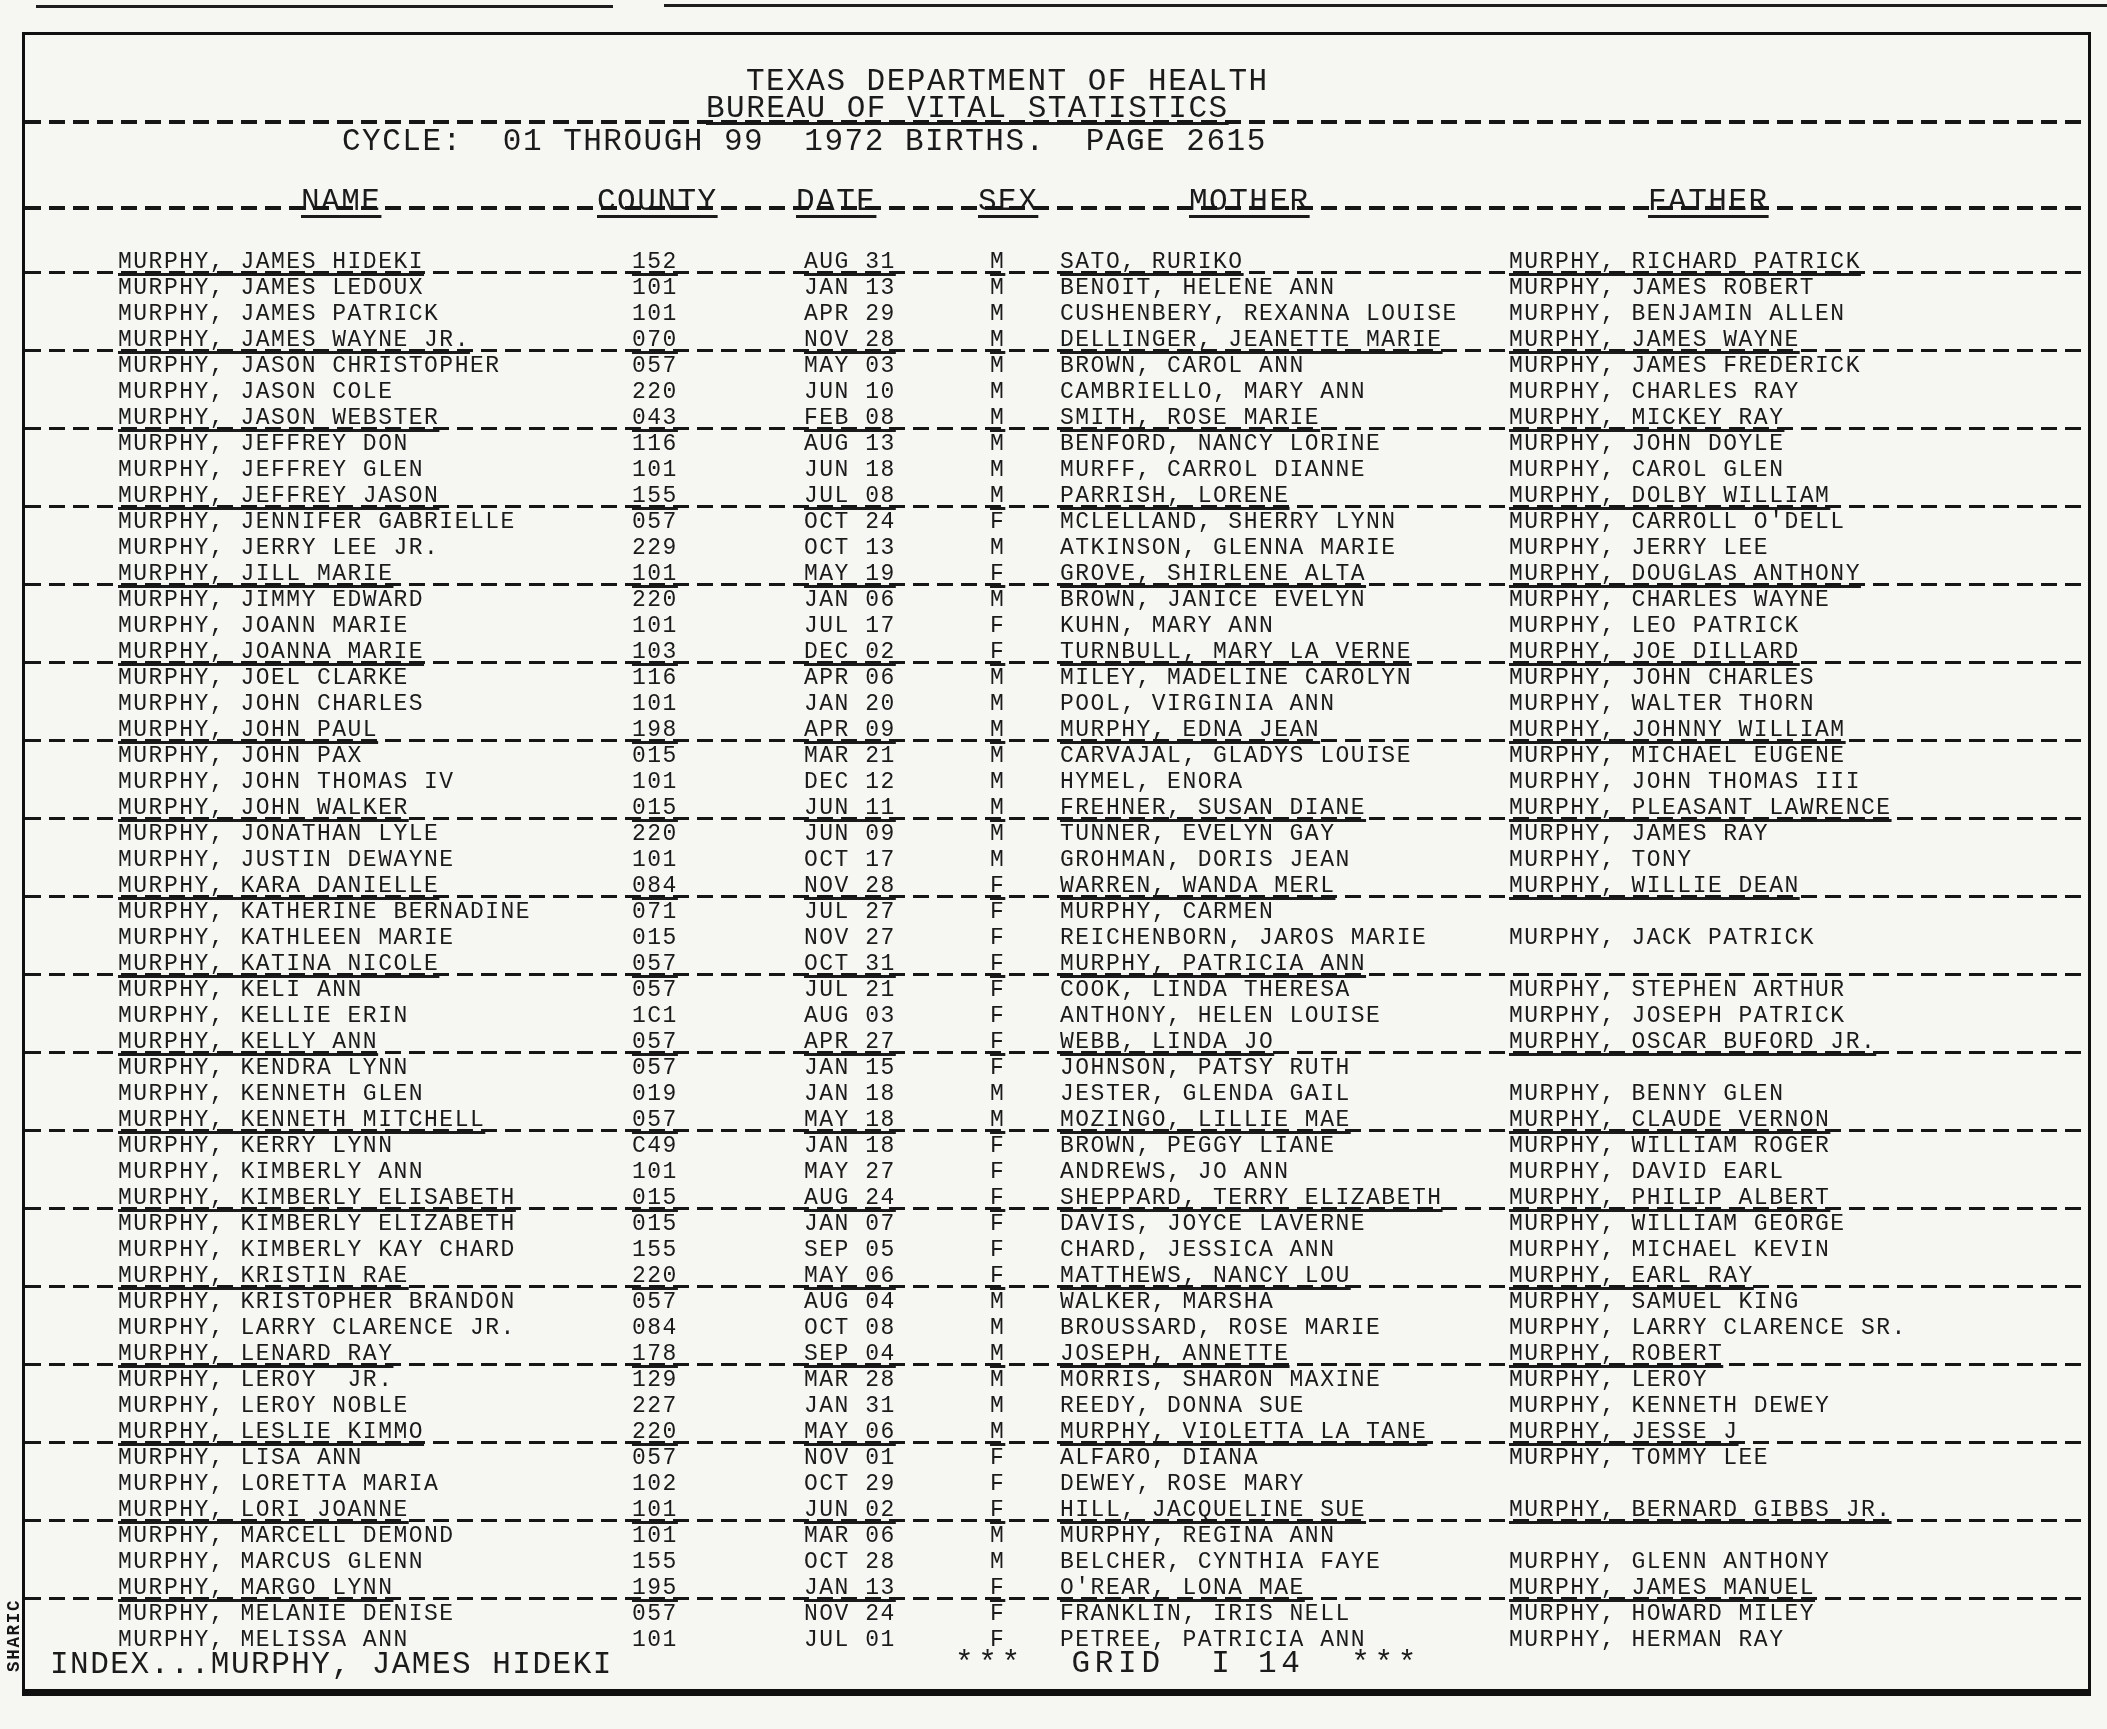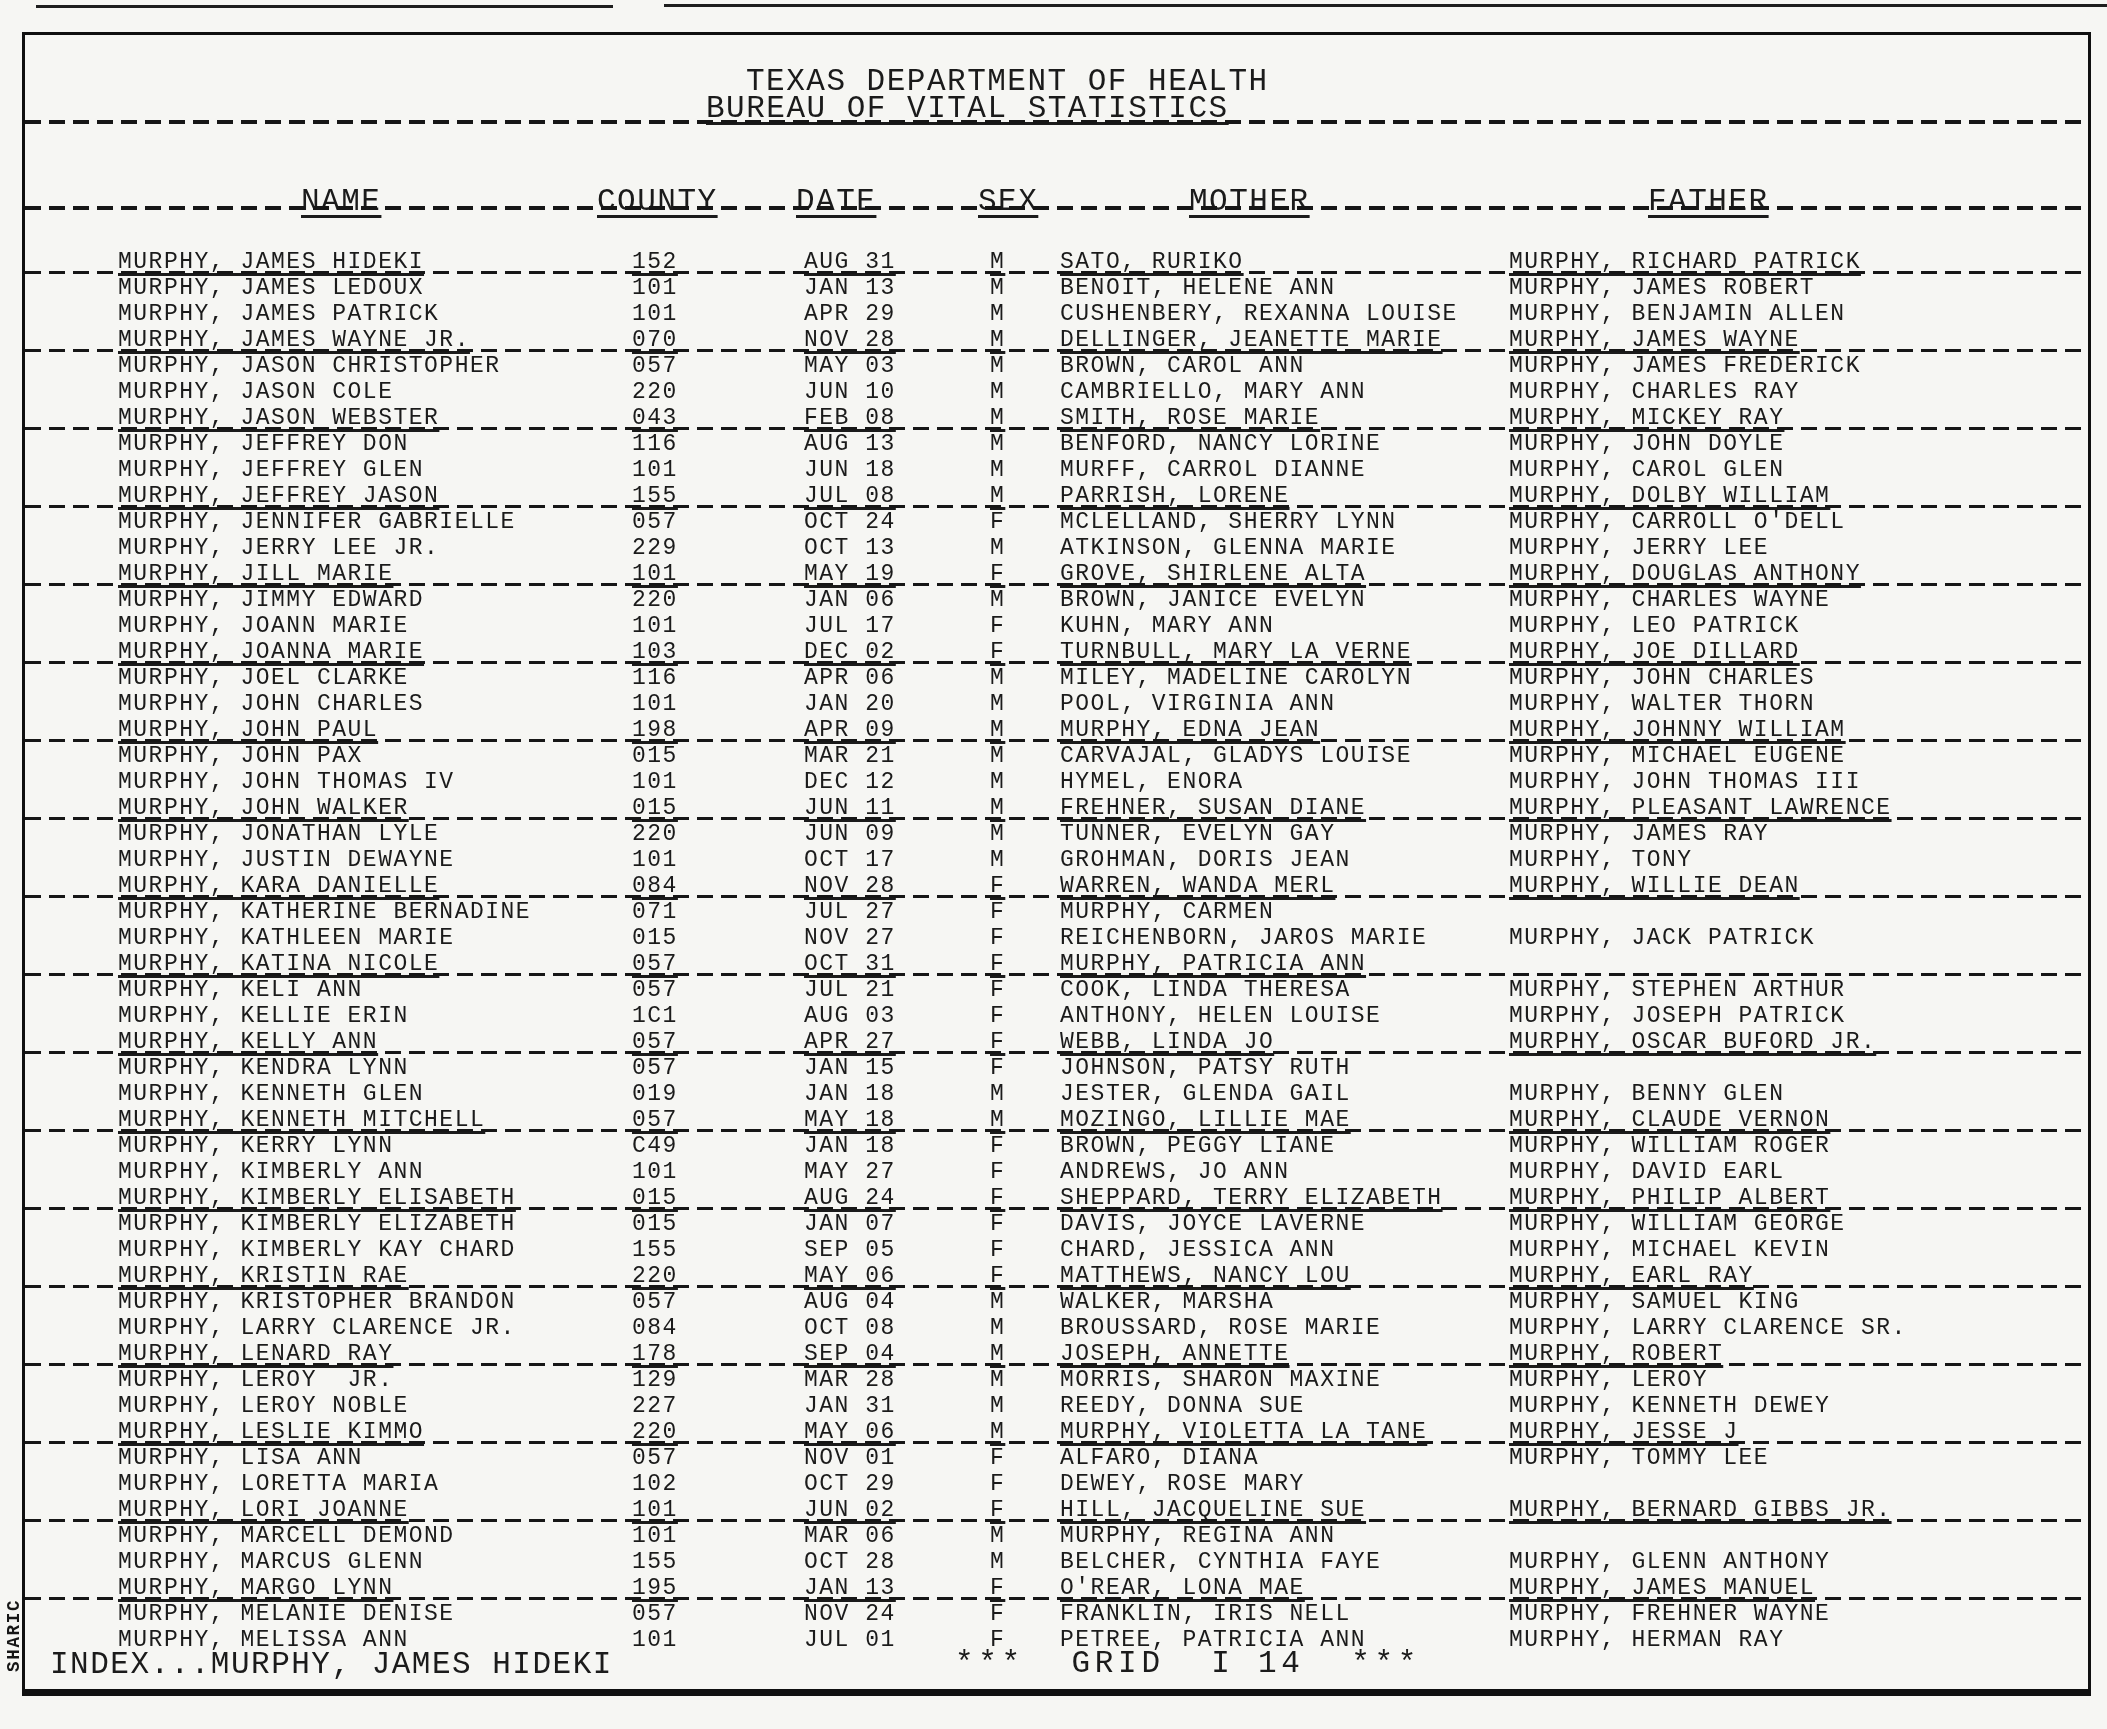--- a/index.html
+++ b/index.html
@@ -84,20 +84,21 @@
   <div class="artifact art-top-right"></div>
 
   <div class="side-label">SHARIC</div>
 
   <div class="sheet"></div>
 
   <div class="txt title-agency">TEXAS DEPARTMENT OF HEALTH</div>
   <div class="txt title-bureau">BUREAU OF VITAL STATISTICS</div>
   <div class="dash dash-bureau"></div>
 
+  <div class="txt cycle-line">CYCLE:  01 THROUGH 99  1972 BIRTHS.  PAGE 2615</div>
 
   <div class="col-head h-name">NAME</div>
   <div class="col-head h-county">COUNTY</div>
   <div class="col-head h-date">DATE</div>
   <div class="col-head h-sex">SEX</div>
   <div class="col-head h-mother">MOTHER</div>
   <div class="col-head h-father">FATHER</div>
   <div class="dash dash-headers"></div>
 
   <div class="rows">
@@ -516,21 +517,21 @@
     <span class="c sex">F</span>
     <span class="c mother">O'REAR, LONA MAE</span>
     <span class="c father">MURPHY, JAMES MANUEL</span>
   </div>
       <div class="row">
     <span class="c name">MURPHY, MELANIE DENISE</span>
     <span class="c county">057</span>
     <span class="c date">NOV 24</span>
     <span class="c sex">F</span>
     <span class="c mother">FRANKLIN, IRIS NELL</span>
-    <span class="c father">MURPHY, FREHNER WAYNE</span>
+    <span class="c father">MURPHY, HOWARD MILEY</span>
   </div>
       <div class="row">
     <span class="c name">MURPHY, MELISSA ANN</span>
     <span class="c county">101</span>
     <span class="c date">JUL 01</span>
     <span class="c sex">F</span>
     <span class="c mother">PETREE, PATRICIA ANN</span>
     <span class="c father">MURPHY, HERMAN RAY</span>
   </div>
     </div>

